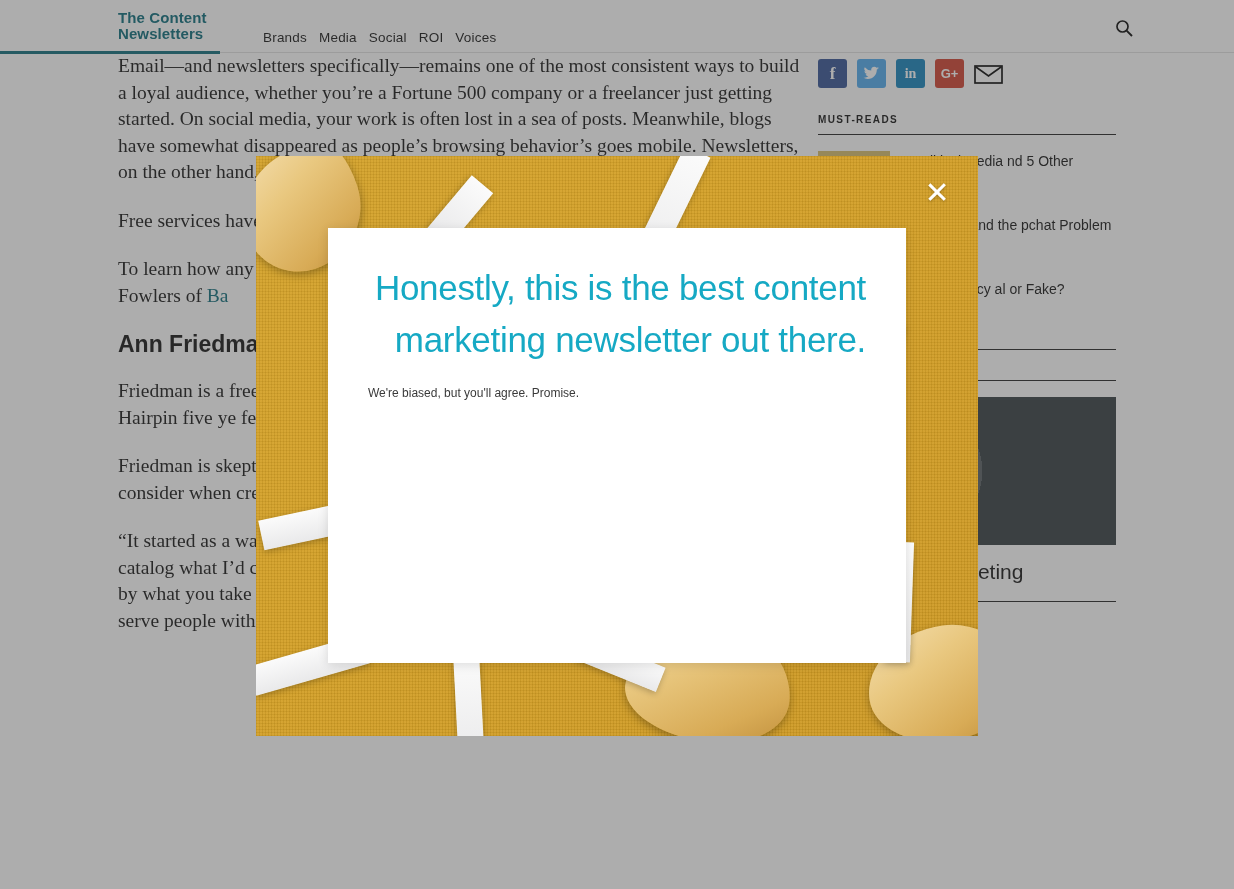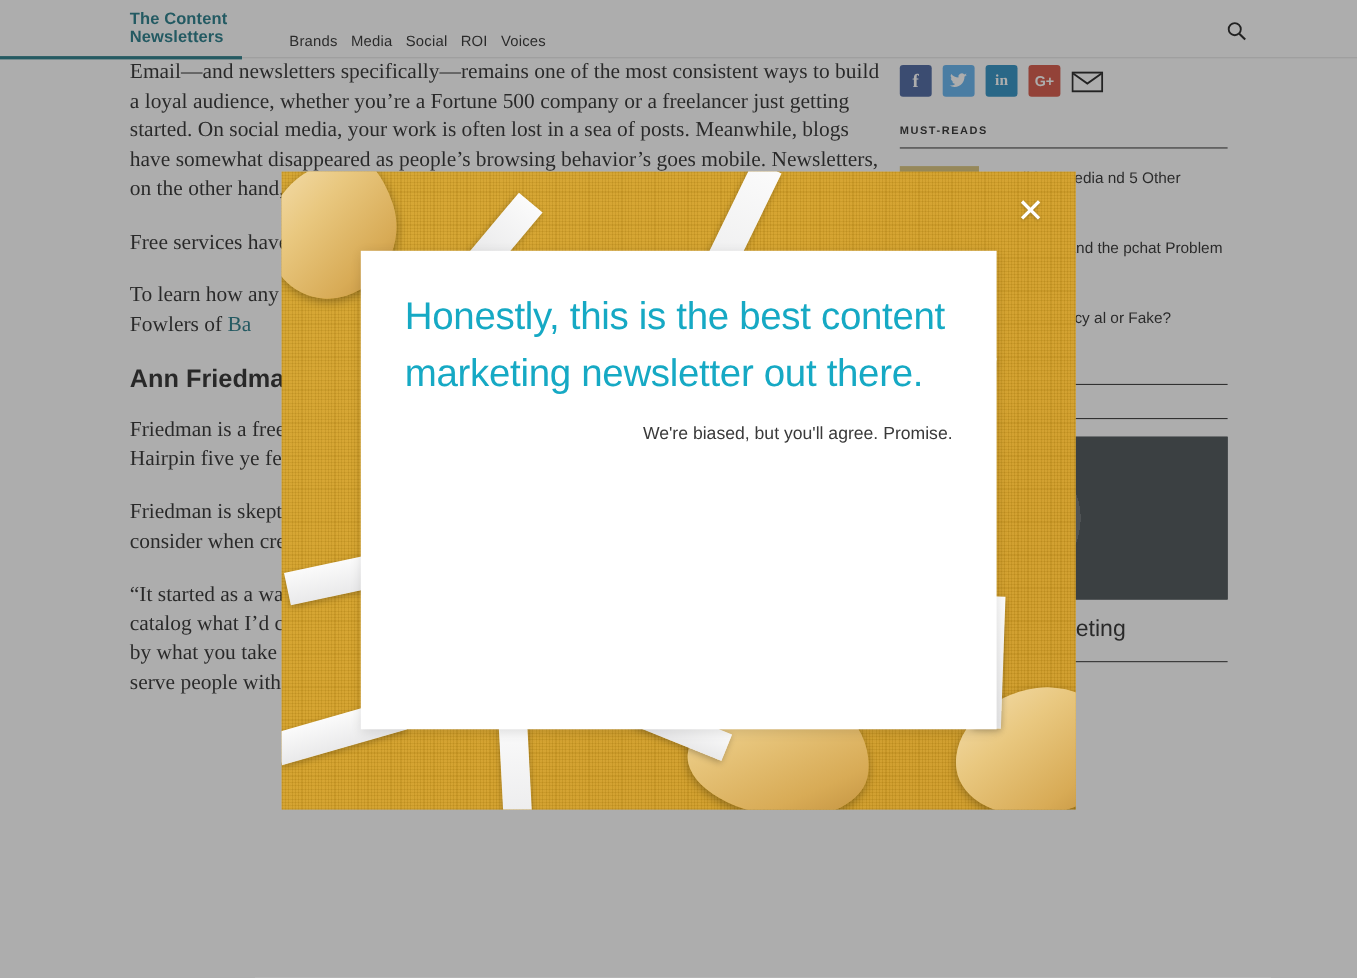--- a/index.html
+++ b/index.html
@@ -171,26 +171,26 @@
     position: absolute; left: 72px; top: 72px;
     width: 578px; height: 435px;
     background: #ffffff;
     z-index: 4;
     padding: 34px 40px 0 40px;
     box-shadow: 0 2px 10px rgba(0,0,0,.12);
   }
   .modal-headline {
     color: #16a9c4;
     font-size: 35px; line-height: 52px;
-    font-weight: normal; text-align: left;
+    font-weight: normal; text-align: right;
     letter-spacing: -.3px;
   }
   .modal-sub {
     margin-top: 20px;
-    text-align: right; font-size: 16px; color: #3a3a3a;
+    text-align: left; font-size: 12px; color: #3a3a3a;
   }
   .email-input {
     display: block;
     width: 496px; height: 52px;
     margin: 22px auto 0 auto;
     border: 1px solid #8fcdd9;
     background: #fff;
     font-size: 18px; color: #8a8a8a;
     padding: 0 14px;
     font-family: "Liberation Sans", sans-serif;

